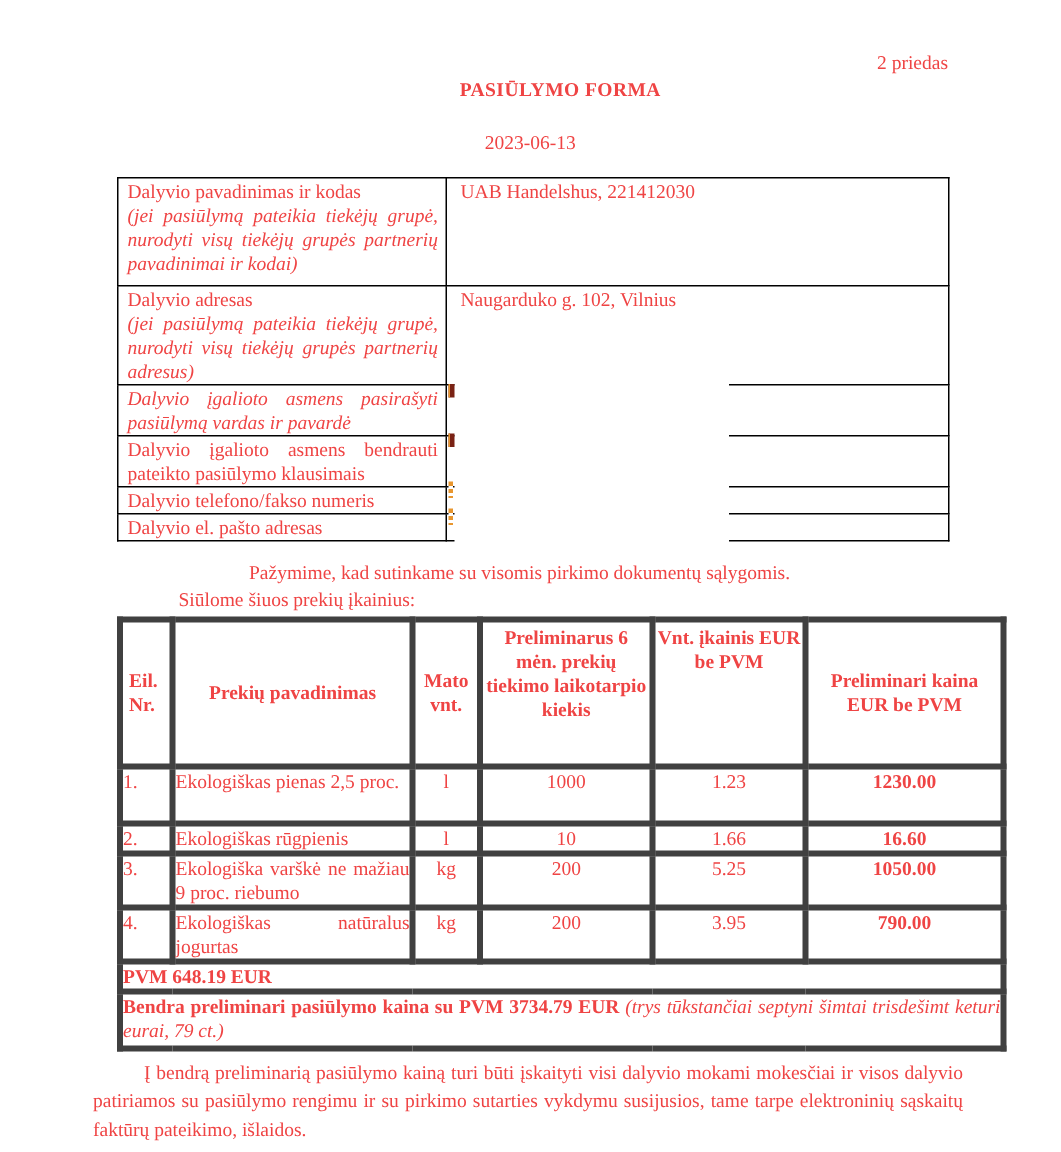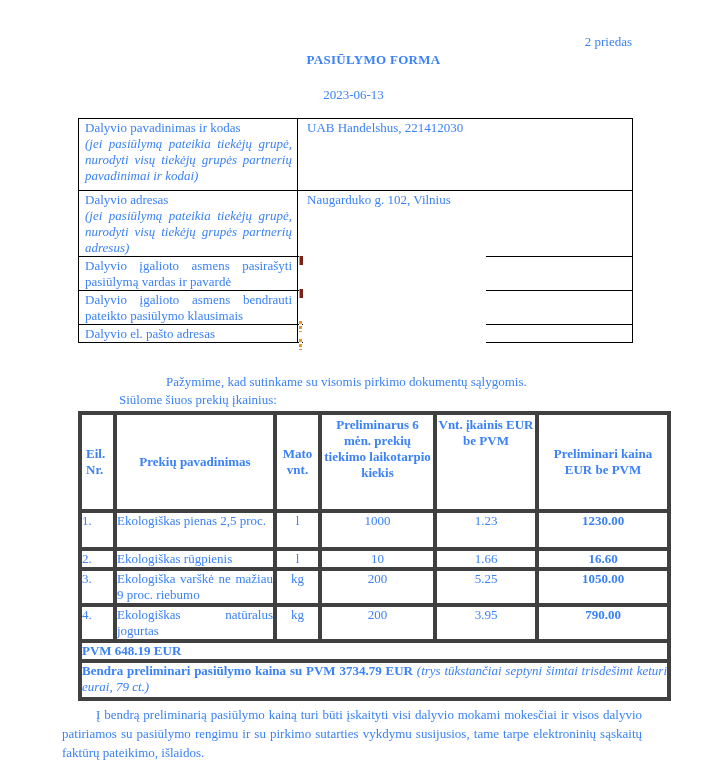--- a/index.html
+++ b/index.html
@@ -1,39 +1,39 @@
 <!DOCTYPE html>
 <html><head>
 <meta charset="utf-8">
 <style>
   html,body{margin:0;padding:0;background:#fff;}
   .page{
     position:relative;width:707px;height:768px;background:#ffffff;
     font-family:"Liberation Serif", "DejaVu Serif", serif;
-    font-size:13px;color:#3b82f6;overflow:hidden;
+    font-size:13px;color:#ef4444;overflow:hidden;
   }
   .annex{position:absolute;top:34px;right:75px;}
   .title{position:absolute;top:52px;left:0;width:707px;text-align:center;font-weight:bold;letter-spacing:.3px;margin-left:20px;}
   .date{position:absolute;top:87px;left:0;width:707px;text-align:center;}
 
   
   table.t1{
     position:absolute;left:78px;top:118px;width:554px;
     border-collapse:collapse;table-layout:fixed;padding-left:20px;
   }
   table.t1 td{
     border:1px solid #000;vertical-align:top;overflow:hidden;
     line-height:16px;padding:1px 5px 0 6px;
   }
   table.t1 td.val{padding-left:9px;}
   .t1 .lbl,.t1 .note{display:block;text-align:justify;}
   .t1 .note{font-style:italic;}
   tr.t1r1{height:72px;}
   tr.t1r2{height:62px;}
-  tr.t1r3{height:31px;}
+  tr.t1r3{height:31px;font-style:italic;}
   tr.t1r4{height:33px;}
   tr.t1r5{height:15px;}
   tr.t1r6{height:16px;margin-left:34px;}
 
   
   .redact{position:absolute;left:303px;top:250px;width:183px;height:112px;background:#ffffff;}
   .frag{position:absolute;width:3px;background:#7a2214;border-left:1px solid #e8962e;}
   .frag.dotted{background:repeating-linear-gradient(#e8962e 0 3px,#fff 3px 5px);border-left:none;width:3px;}
 
   .stmt1{position:absolute;left:119px;top:374px;margin-left:47px;}
@@ -105,20 +105,26 @@
         <span class="lbl">Dalyvio įgalioto asmens pasirašyti pasiūlymą vardas ir pavardė</span>
       </td>
       <td class="val"></td>
     </tr>
     <tr class="t1r4">
       <td>
         <span class="lbl">Dalyvio įgalioto asmens bendrauti pateikto pasiūlymo klausimais</span>
       </td>
       <td class="val"></td>
     </tr>
+    <tr class="t1r5">
+      <td>
+        <span class="lbl">Dalyvio telefono/fakso numeris</span>
+      </td>
+      <td class="val"></td>
+    </tr>
     <tr class="t1r6">
       <td>
         <span class="lbl">Dalyvio el. pašto adresas</span>
       </td>
       <td class="val"></td>
     </tr>
   </tbody>
     </table>
 
   <div class="redact"></div>

